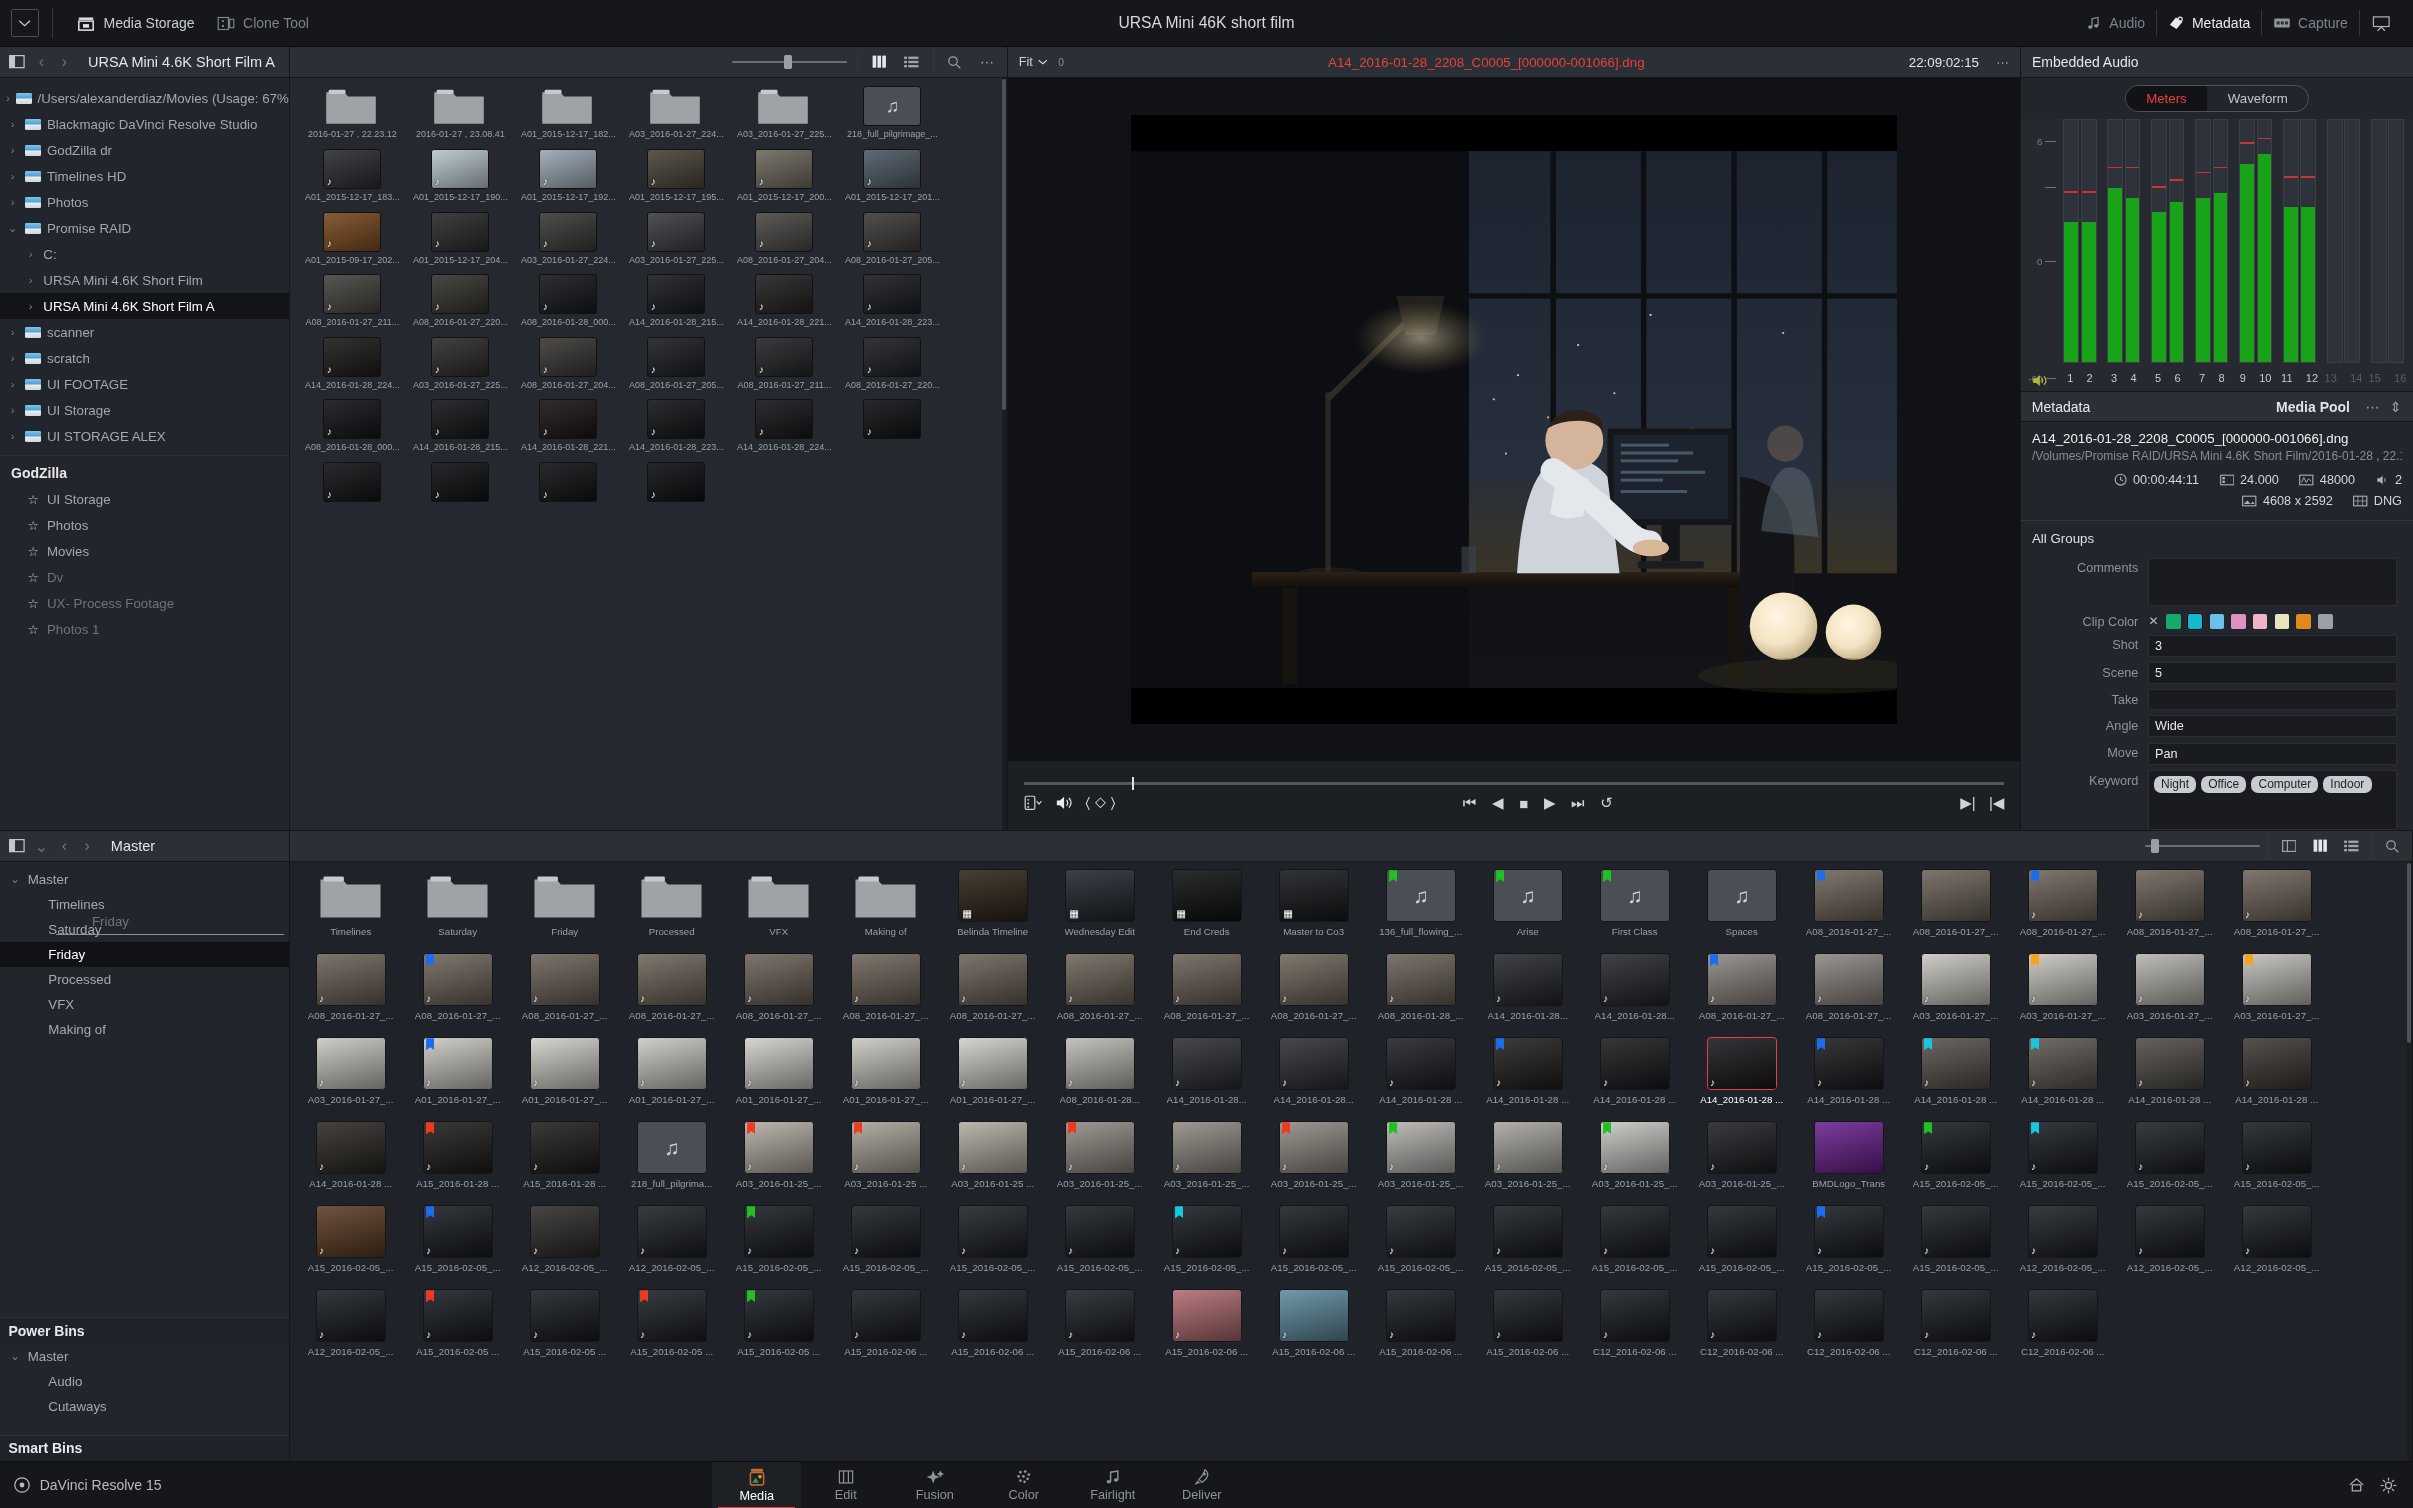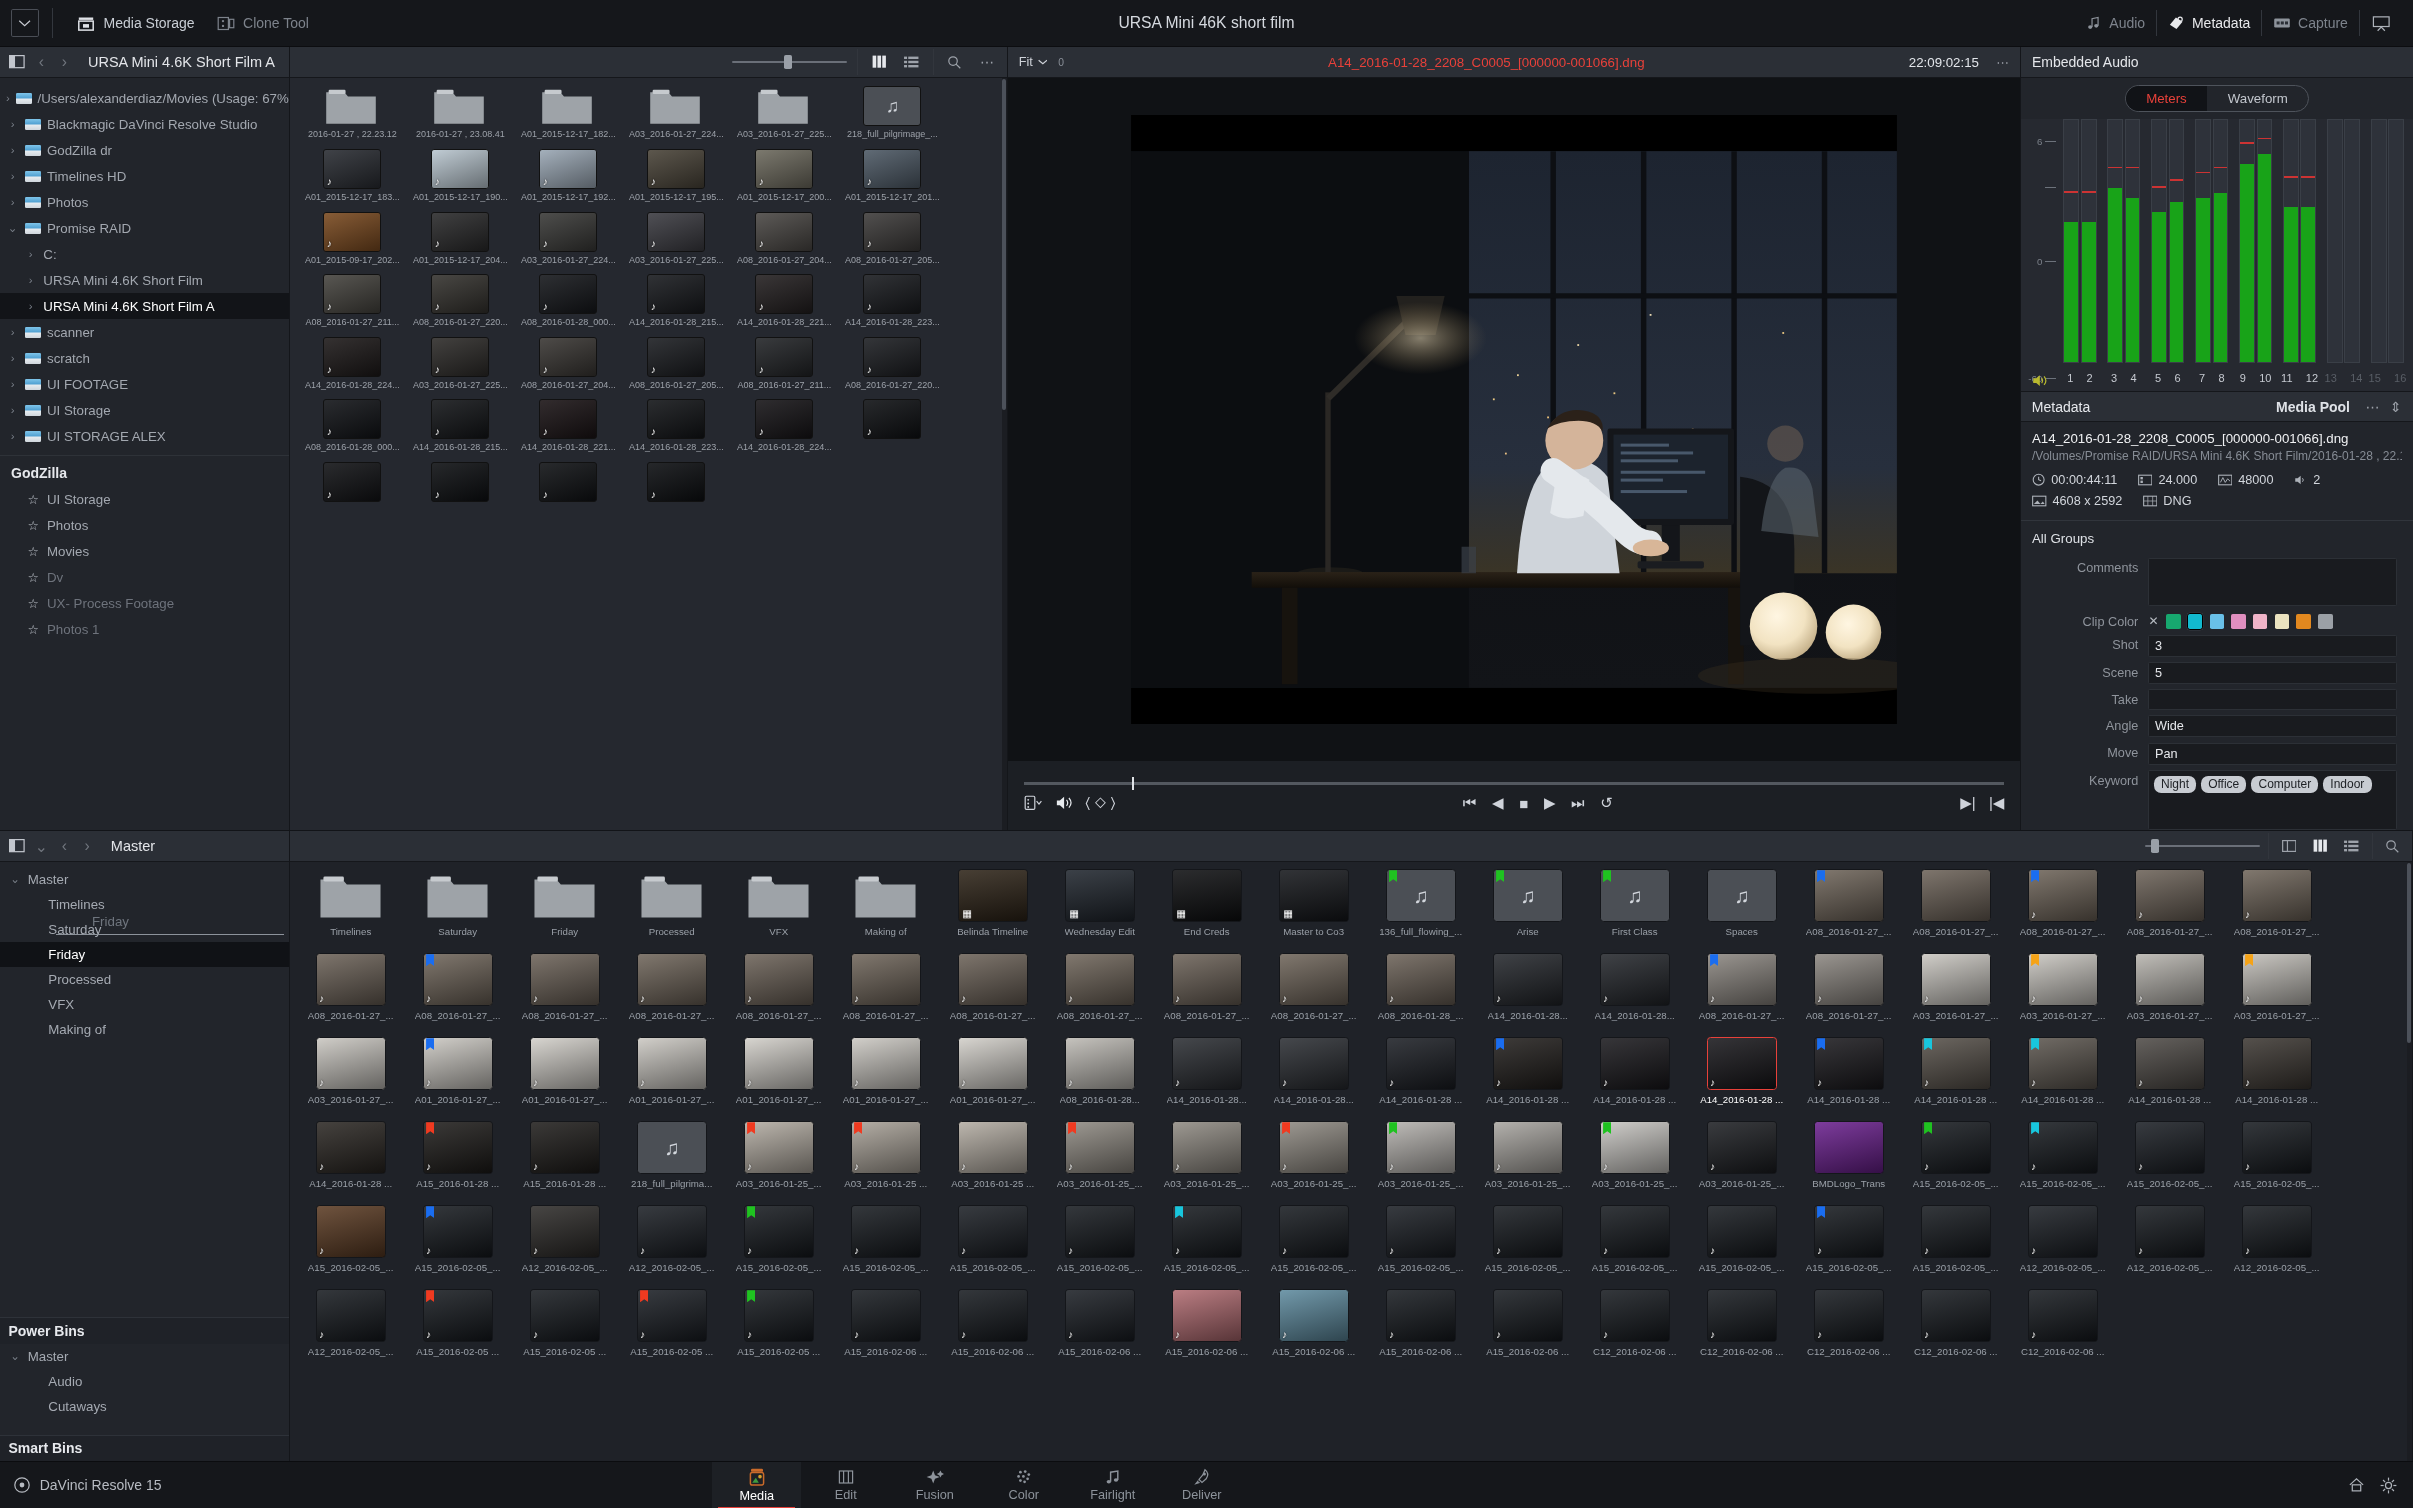--- a/index.html
+++ b/index.html
@@ -118,21 +118,21 @@
   .mn.off { color:#595e66; }
   .spkr { position:absolute; left:11px; bottom:3.6px; color:#b9b92f; font-size:12.7px; }
 
   .md-head { height:31px; background:#2b2f36; border-top:0.6px solid #15171b; border-bottom:0.6px solid #15171b;
              display:flex; align-items:center; padding:0 6px; flex:none; }
   .md-head .t1 { color:#e6e8ec; font-size:14px; padding-left:4.8px; }
   .md-head .t2 { margin-left:auto; color:#dfe2e7; font-size:14px; font-weight:bold; padding-right:11px; }
   .md-info { padding:8.4px 11px 4.8px 11px; flex:none; }
   .md-fname { color:#f0f1f3; font-size:13.3px; margin-bottom:3.6px; }
   .md-path { color:#868c95; font-size:12px; margin-bottom:9.7px; white-space:nowrap; overflow:hidden; }
-  .md-stats { display:flex; gap:20.5px; font-size:12.7px; color:#d2d6dc; margin-bottom:7.2px; align-items:center; }
+  .md-stats { display:flex; gap:20.5px; font-size:12.7px; color:#d2d6dc; margin-bottom:7.2px; align-items:center;justify-content:flex-end; }
   .md-stats .it { display:flex; align-items:center; gap:6px; }
   .allgroups { border-top:0.6px solid #31353c; padding:9.7px 11px; color:#dde0e5; font-size:13.3px; flex:none; }
   .mdform { flex:1; overflow:hidden; padding:2.4px 15.7px 0 6px; position:relative; }
   .frow { display:flex; align-items:flex-start; margin-bottom:5.4px; }
   .flabel { width:121px; text-align:right; padding-right:9.7px; color:#8f949c; font-size:12.7px; padding-top:3.6px; }
   .fval { flex:1; background:#191b1f; border:0.6px solid #2c3036; border-radius:1.2px; min-height:20.5px;
           color:#e6e8ec; font-size:12.7px; padding:3px 6px; }
   .fval.ta { height:48px; }
   .fval.kw { height:60px; display:flex; flex-wrap:wrap; gap:4.8px; align-content:flex-start; padding:4.8px; }
   .chip { background:#c8ccd2; color:#1d2024; border-radius:7.2px; padding:1.2px 7.2px; font-size:12px; height:17px; }

